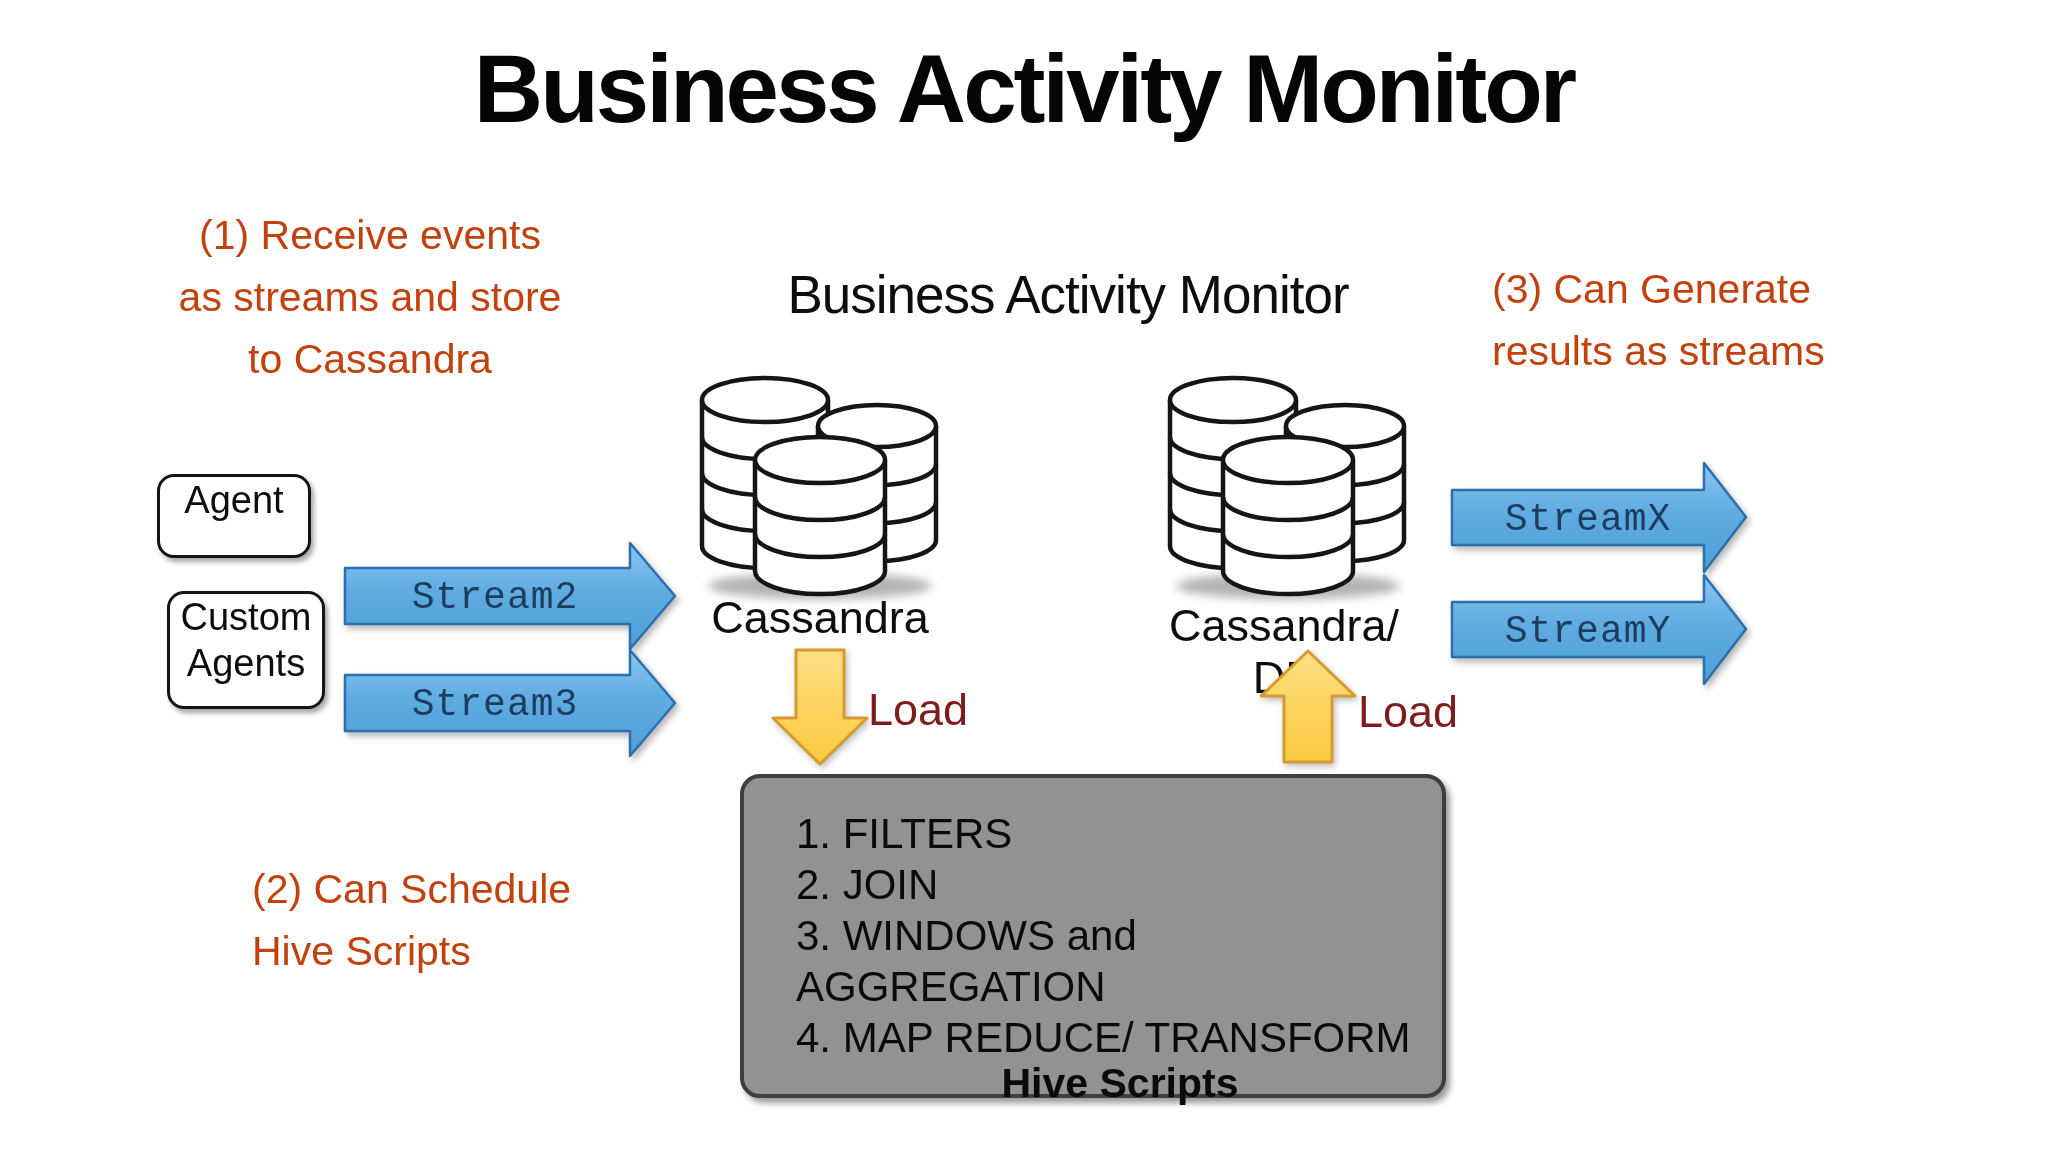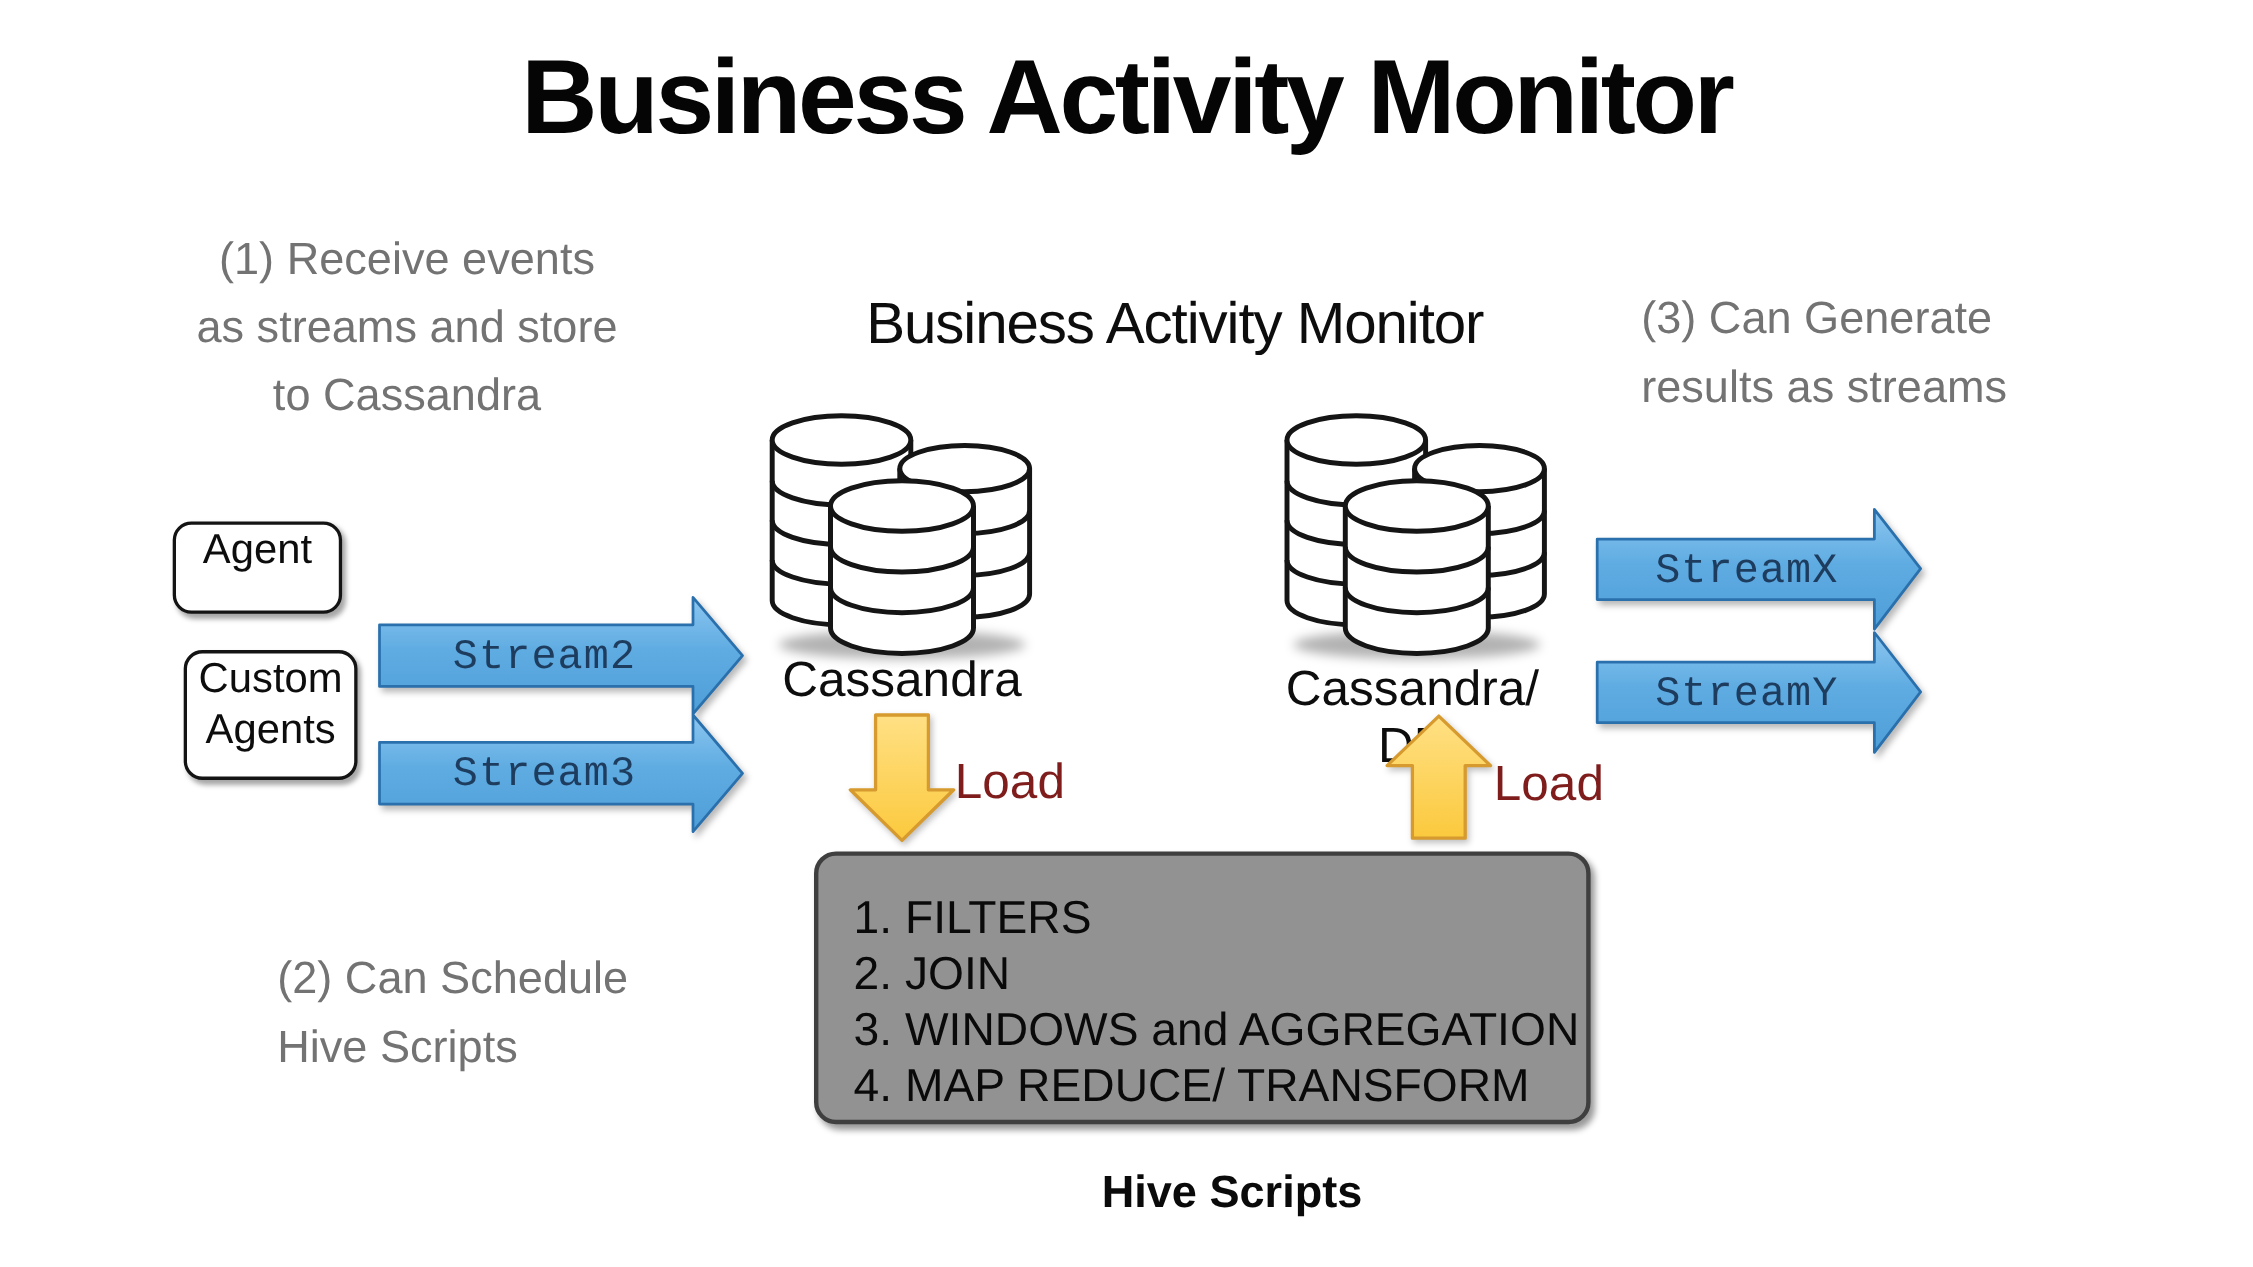--- a/index.html
+++ b/index.html
@@ -5,21 +5,21 @@
   html,body{margin:0;padding:0;background:#ffffff;}
   .stage{
     position:relative;width:2048px;height:1152px;background:#ffffff;overflow:hidden;
     font-family:"Liberation Sans", sans-serif;color:#111;
   }
   .abs{position:absolute;}
   .main-title{
     top:34px;left:0;width:2048px;text-align:center;
     font-size:96px;font-weight:bold;letter-spacing:-3px;color:#050505;
   }
-  .ann{font-size:41px;color:#737373;line-height:62px;}
+  .ann{font-size:41px;color:#c2410c;line-height:62px;}
   .ann-1{left:148px;top:204px;width:444px;text-align:center;}
   .ann-2{left:252px;top:858px;width:460px;text-align:left;}
   .ann-3{left:1492px;top:258px;width:420px;text-align:left;}
   .center-heading{
     left:598px;top:264px;width:940px;text-align:center;
     font-size:53px;letter-spacing:-1px;color:#0d0d0d;
   }
   .agent-box{
     background:#fff;border:3.5px solid #141414;border-radius:17px;
     box-shadow:3px 4px 5px rgba(0,0,0,0.35);
@@ -30,24 +30,24 @@
   .agent-2{left:151px;top:591px;width:152px;height:112px;margin-left:16px;}
   .stream-arrow{filter:drop-shadow(3px 4px 3px rgba(0,0,0,0.28));}
   .stream-label{
     position:absolute;font-family:"Liberation Mono", monospace;
     font-size:38px;color:#1d3c5e;text-align:center;letter-spacing:1px;
   }
   .flow-arrow{filter:drop-shadow(2px 3px 3px rgba(0,0,0,0.25));}
   .flow-label{font-size:45px;color:#7f1d1d;}
   .db-label{font-size:45px;color:#0d0d0d;text-align:center;}
   .hive-box{
-    left:740px;top:774px;width:706px;height:248px;
+    left:740px;top:774px;width:706px;height:324px;
     background:#929292;border:4px solid #3f3f3f;border-radius:20px;
     box-shadow:4px 5px 6px rgba(0,0,0,0.4);
-    box-sizing:border-box;padding:30px 0 0 32px;
+    box-sizing:border-box;padding:30px 0 0 52px;
   }
   .hive-line{font-size:42px;color:#0a0a0a;line-height:51px;}
   .hive-caption{
     left:740px;top:1060px;width:760px;text-align:center;
     font-size:41px;font-weight:bold;color:#0a0a0a;
   }
   .defs-svg{position:absolute;width:0;height:0;}
 </style>
 </head>
 <body>

